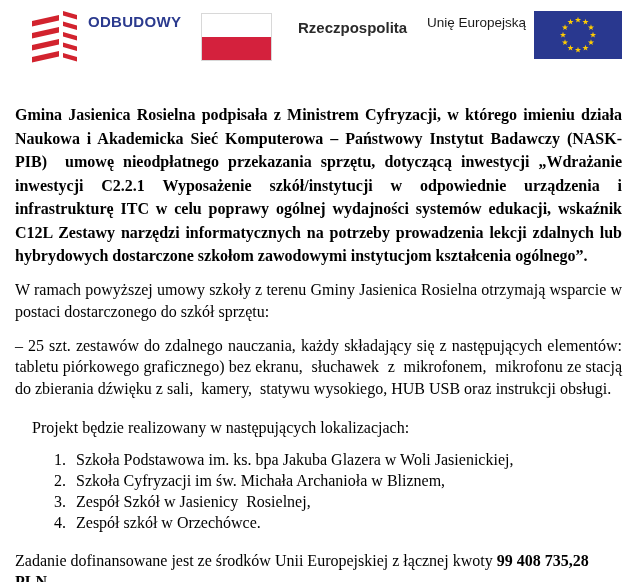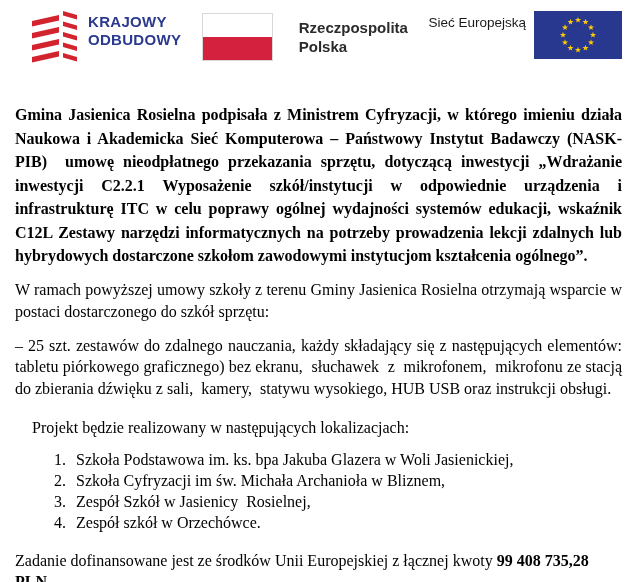--- a/index.html
+++ b/index.html
@@ -84,39 +84,37 @@
           <polygon points="2,35 29,29 29,34.5 2,40.5"></polygon>
           <polygon points="2,47 29,41 29,46.5 2,52.5"></polygon>
           <polygon points="33,1 47,5 47,9.5 33,5.5"></polygon>
           <polygon points="33,11.5 47,15.5 47,20 33,16"></polygon>
           <polygon points="33,22 47,26 47,30.5 33,26.5"></polygon>
           <polygon points="33,32.5 47,36.5 47,41 33,37"></polygon>
           <polygon points="33,43 47,47 47,51.5 33,47.5"></polygon>
         </g>
       </svg>
       <div class="kpo-text">
-        <div>KRAJOWY</div>
         <div>ODBUDOWY</div>
       </div>
     </div>
 
     <div class="pl-group">
       <div class="pl-flag">
         <div class="white"></div>
         <div class="red"></div>
       </div>
       <div class="pl-text">
         <div>Rzeczpospolita</div>
-        <div>Polska</div>
       </div>
     </div>
 
     <div class="eu-group">
       <div class="eu-text">
-        <div>Sieć Europejską</div>
+        <div>Unię Europejską</div>
       </div>
       <svg class="eu-flag" width="88" height="48" viewBox="0 0 88 48" aria-hidden="true">
         <defs>
           <path id="eu-star" fill="#ffcc00" d="M0,-3.2 L0.75,-1.04 L3.04,-0.99 L1.22,0.40 L1.88,2.59 L0,1.28 L-1.88,2.59 L-1.22,0.40 L-3.04,-0.99 L-0.75,-1.04 Z"></path>
         </defs>
         <rect x="0" y="0" width="88" height="48" fill="#29388f"></rect>
         <use href="#eu-star" x="44" y="9"></use>
         <use href="#eu-star" x="51.5" y="11.01"></use>
         <use href="#eu-star" x="56.99" y="16.5"></use>
         <use href="#eu-star" x="59" y="24"></use>

